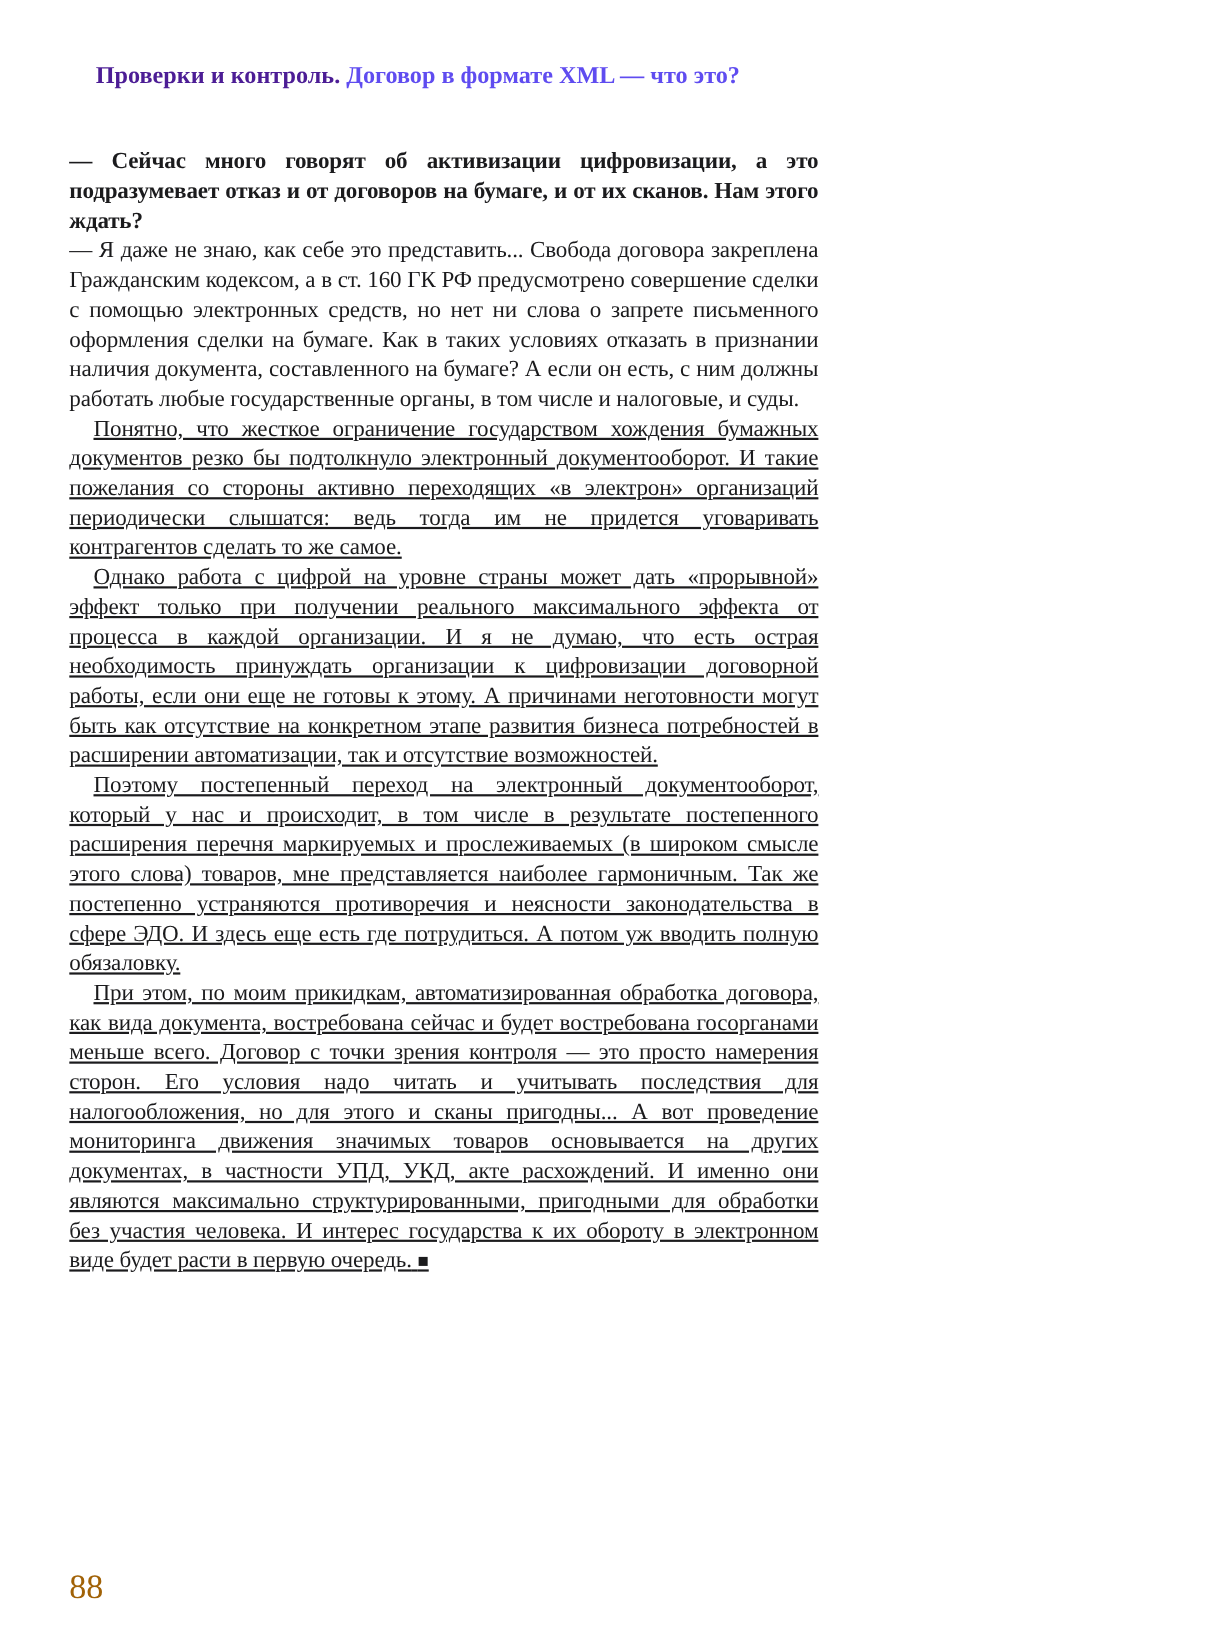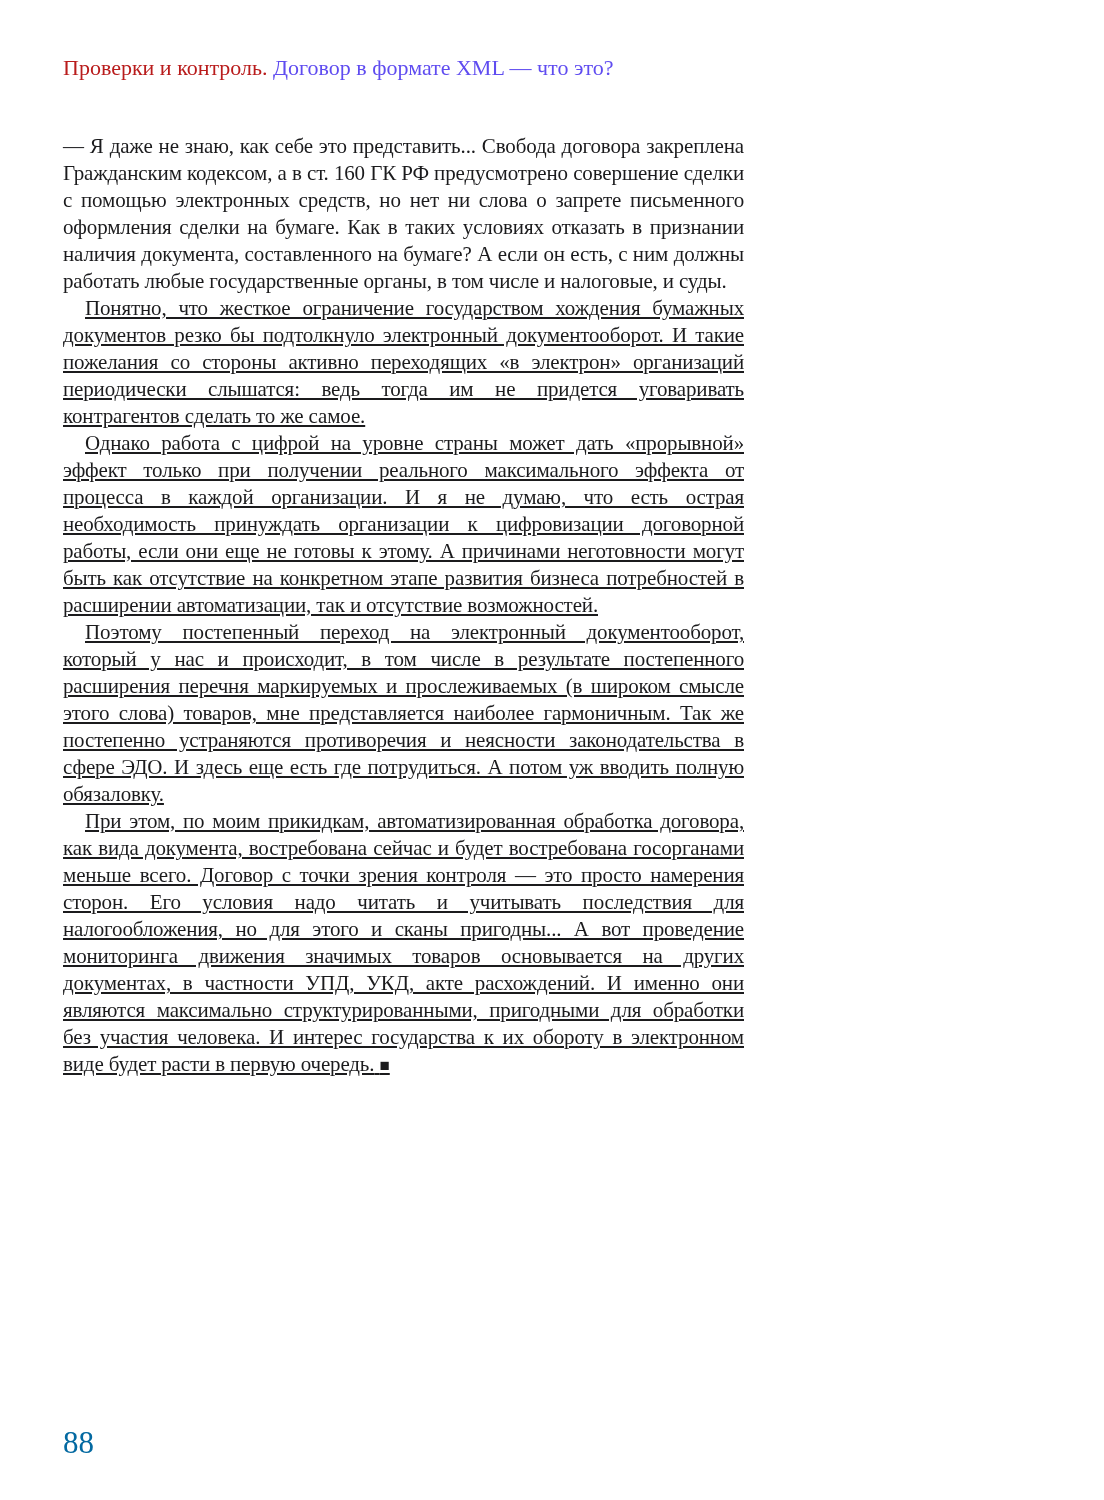--- a/index.html
+++ b/index.html
@@ -15,25 +15,26 @@
   .page-header {
     position: absolute;
     left: 63px;
     top: 54px;
     width: 900px;
     font-size: 22px;
     line-height: 28px;
     white-space: nowrap;
   }
   .rubric {
-    font-weight: 400;
-    color: #b91c1c;
+    font-weight: 700;
+    color: #4c1d95;
+    margin-left: 24px;
   }
   .header-title {
-    font-weight: 400;
+    font-weight: 700;
     color: #5f4cf0;
   }
   .article {
     position: absolute;
     left: 63px;
     top: 133px;
     width: 681px;
     font-size: 21px;
     line-height: 27px;
     letter-spacing: -0.15px;
@@ -48,34 +49,35 @@
     font-size: 17px;
     line-height: 27px;
     letter-spacing: 0;
   }
   .page-footer {
     position: absolute;
     left: 63px;
     top: 1426px;
     font-size: 31px;
     line-height: 1.1;
-    color: #0369a1;
+    color: #a16207;
   }
 </style>
 </head>
 <body>
 
 <div class="page">
 
   <header class="page-header">
     <span class="rubric">Проверки и контроль.</span>
     <span class="header-title">Договор в формате XML — что это?</span>
   </header>
 
   <main class="article">
+    <p class="para question" lang="ru">—  Сейчас много говорят об активизации цифровизации, а это подразумевает отказ и от договоров на бумаге, и от их сканов. Нам этого ждать?</p>
     <p class="para answer" lang="ru">—  Я даже не знаю, как себе это представить... Свобода договора закреплена Гражданским кодексом, а в ст. 160 ГК РФ предусмотрено совершение сделки с помощью электронных средств, но нет ни слова о запрете письменного оформления сделки на бумаге. Как в таких условиях отказать в признании наличия документа, составленного на бумаге? А если он есть, с ним должны работать любые государственные органы, в том числе и налоговые, и суды.</p>
     <p class="para indent" lang="ru">Понятно, что жесткое ограничение государством хождения бумажных документов резко бы подтолкнуло электронный документооборот. И такие пожелания со стороны активно переходящих «в электрон» организаций периодически слышатся: ведь тогда им не придется уговаривать контрагентов сделать то же самое.</p>
     <p class="para indent" lang="ru">Однако работа с цифрой на уровне страны может дать «прорывной» эффект только при получении реального максимального эффекта от процесса в каждой организации. И я не думаю, что есть острая необходимость принуждать организации к цифровизации договорной работы, если они еще не готовы к этому. А причинами неготовности могут быть как отсутствие на конкретном этапе развития бизнеса потребностей в расширении автоматизации, так и отсутствие возможностей.</p>
     <p class="para indent" lang="ru">Поэтому постепенный переход на электронный документооборот, который у нас и происходит, в том числе в результате постепенного расширения перечня маркируемых и прослеживаемых (в широком смысле этого слова) товаров, мне представляется наиболее гармоничным. Так же постепенно устраняются противоречия и неясности законодательства в сфере ЭДО. И здесь еще есть где потрудиться. А потом уж вводить полную обязаловку.</p>
     <p class="para indent" lang="ru"><span>При этом, по моим прикидкам, автоматизированная обработка договора, как вида документа, востребована сейчас и будет востребована госорганами меньше всего. Договор с точки зрения контроля — это просто намерения сторон. Его условия надо читать и учитывать последствия для налогообложения, но для этого и сканы пригодны... А вот проведение мониторинга движения значимых товаров основывается на других документах, в частности УПД, УКД, акте расхождений. И именно они являются максимально структурированными, пригодными для обработки без участия человека. И интерес государства к их обороту в электронном виде будет расти в первую очередь.</span> <span class="end-mark">■</span></p>
   </main>
 
   <footer class="page-footer">
     <span>88</span>
   </footer>

